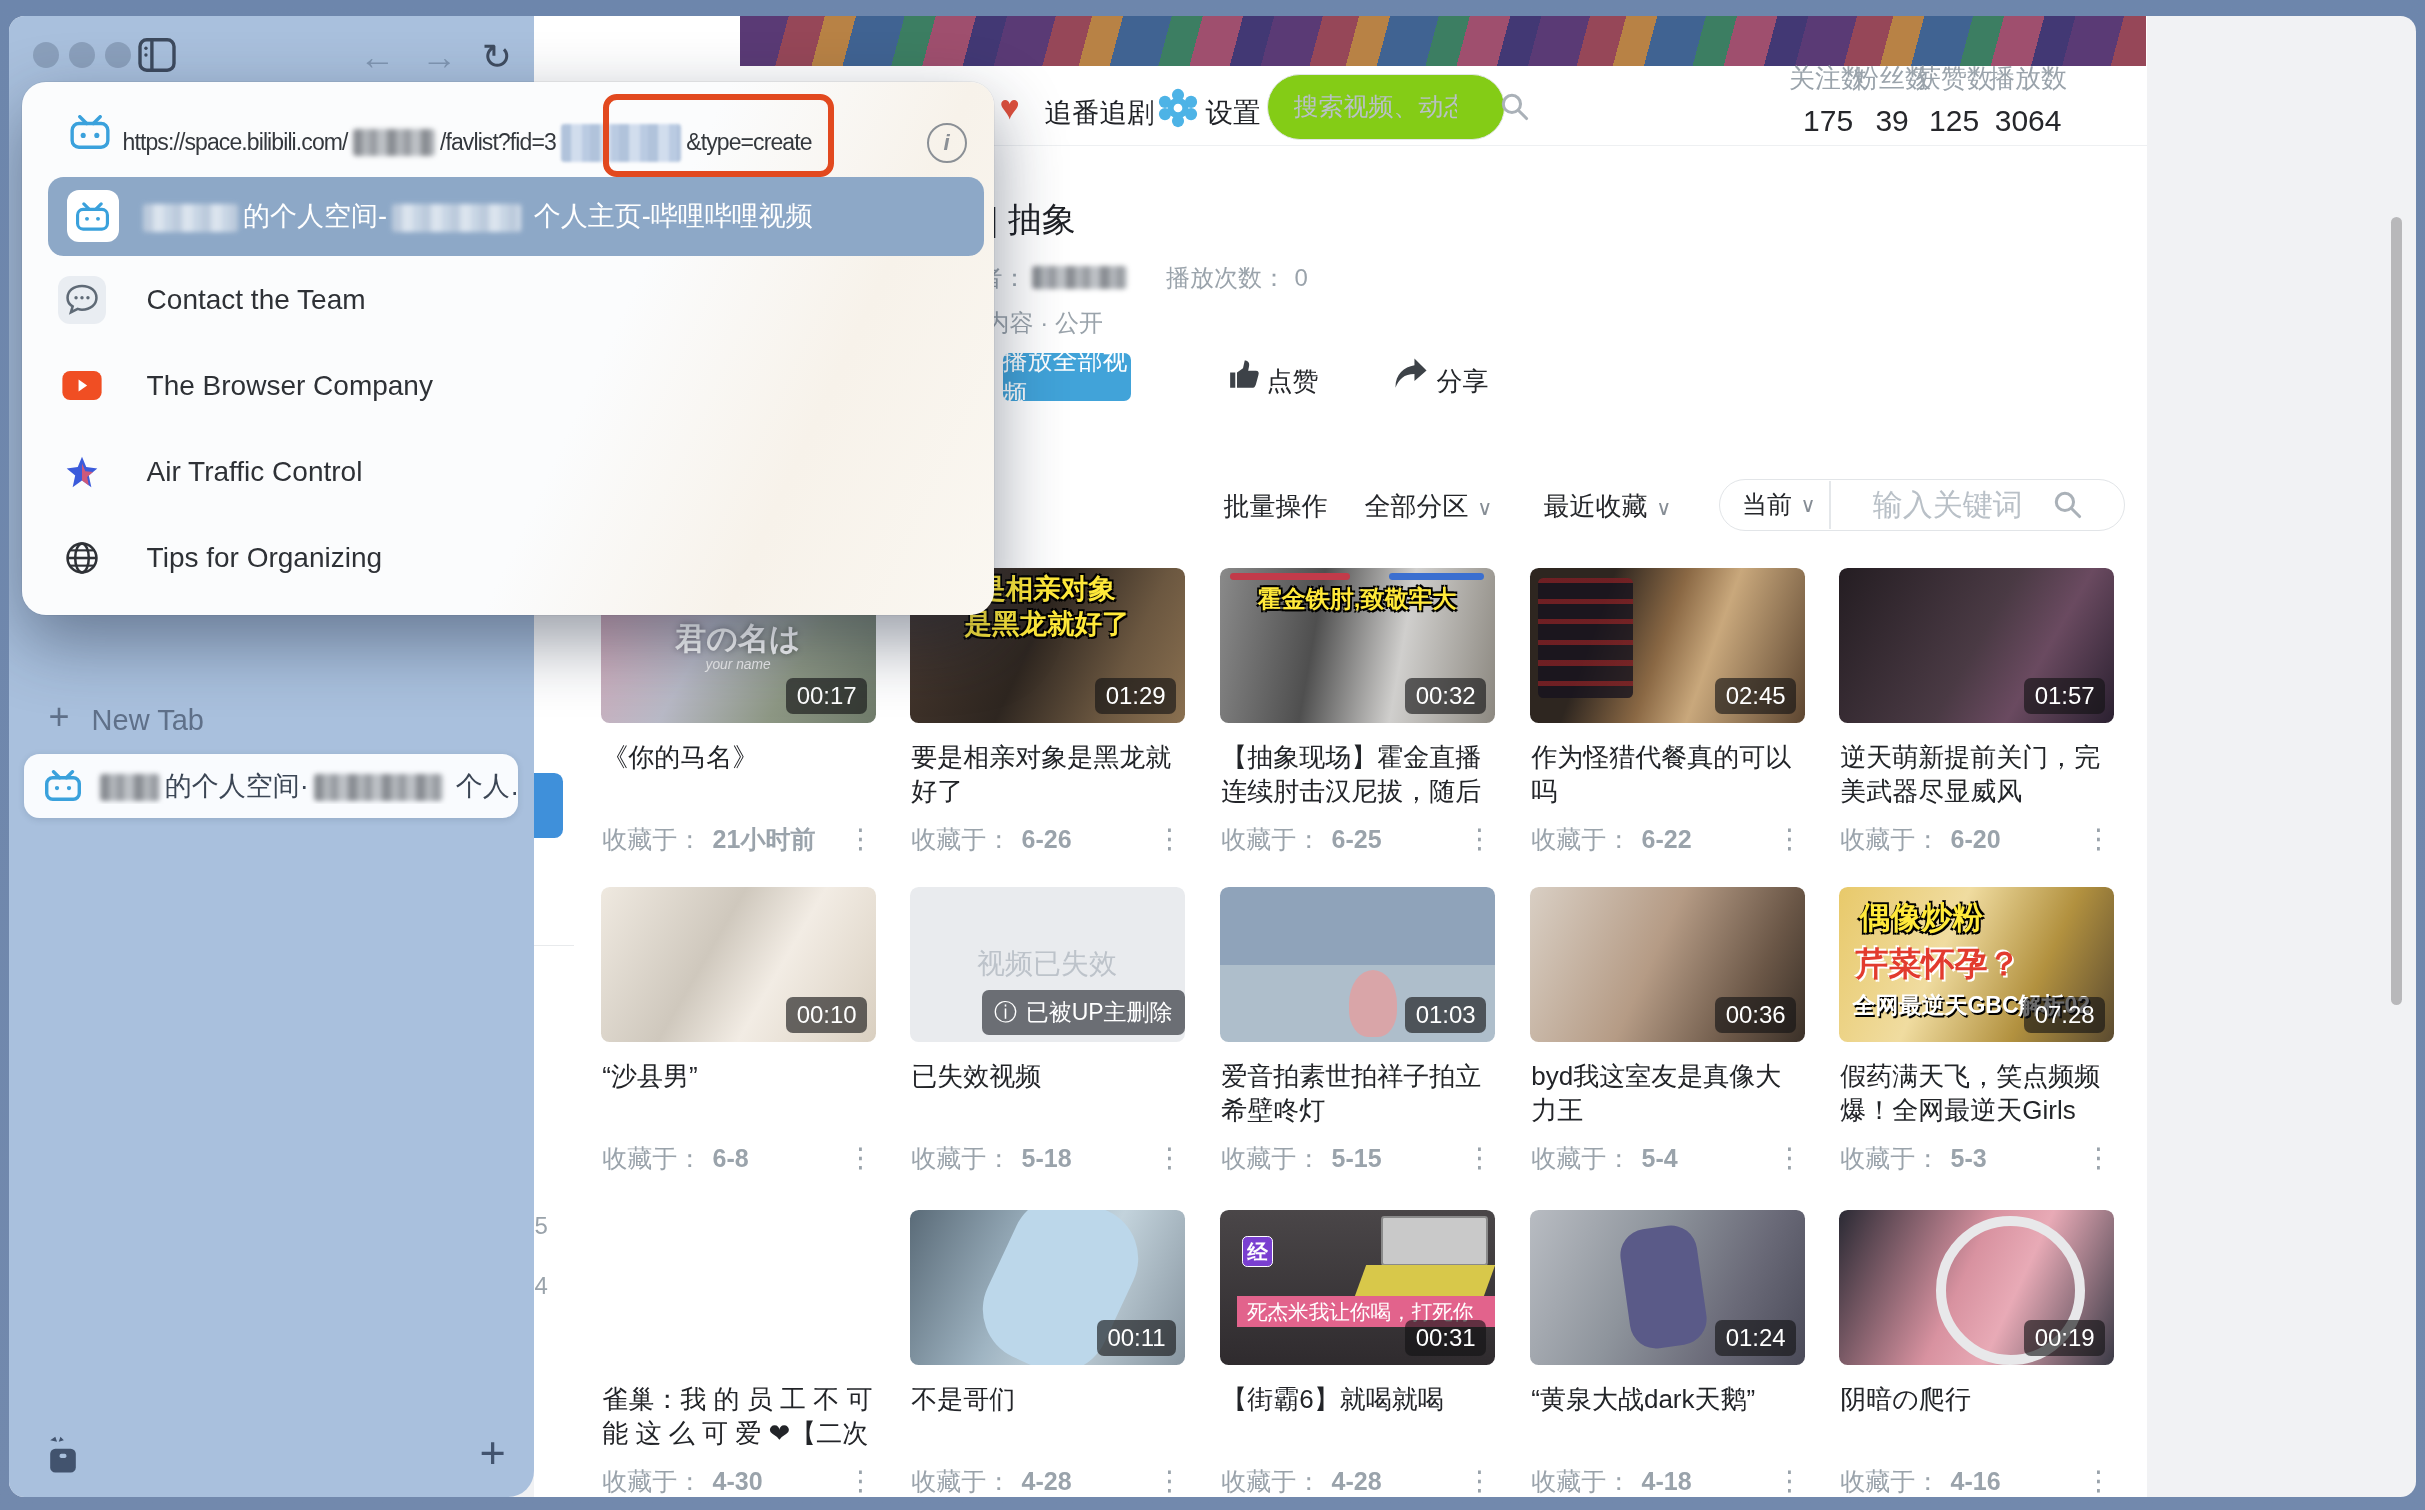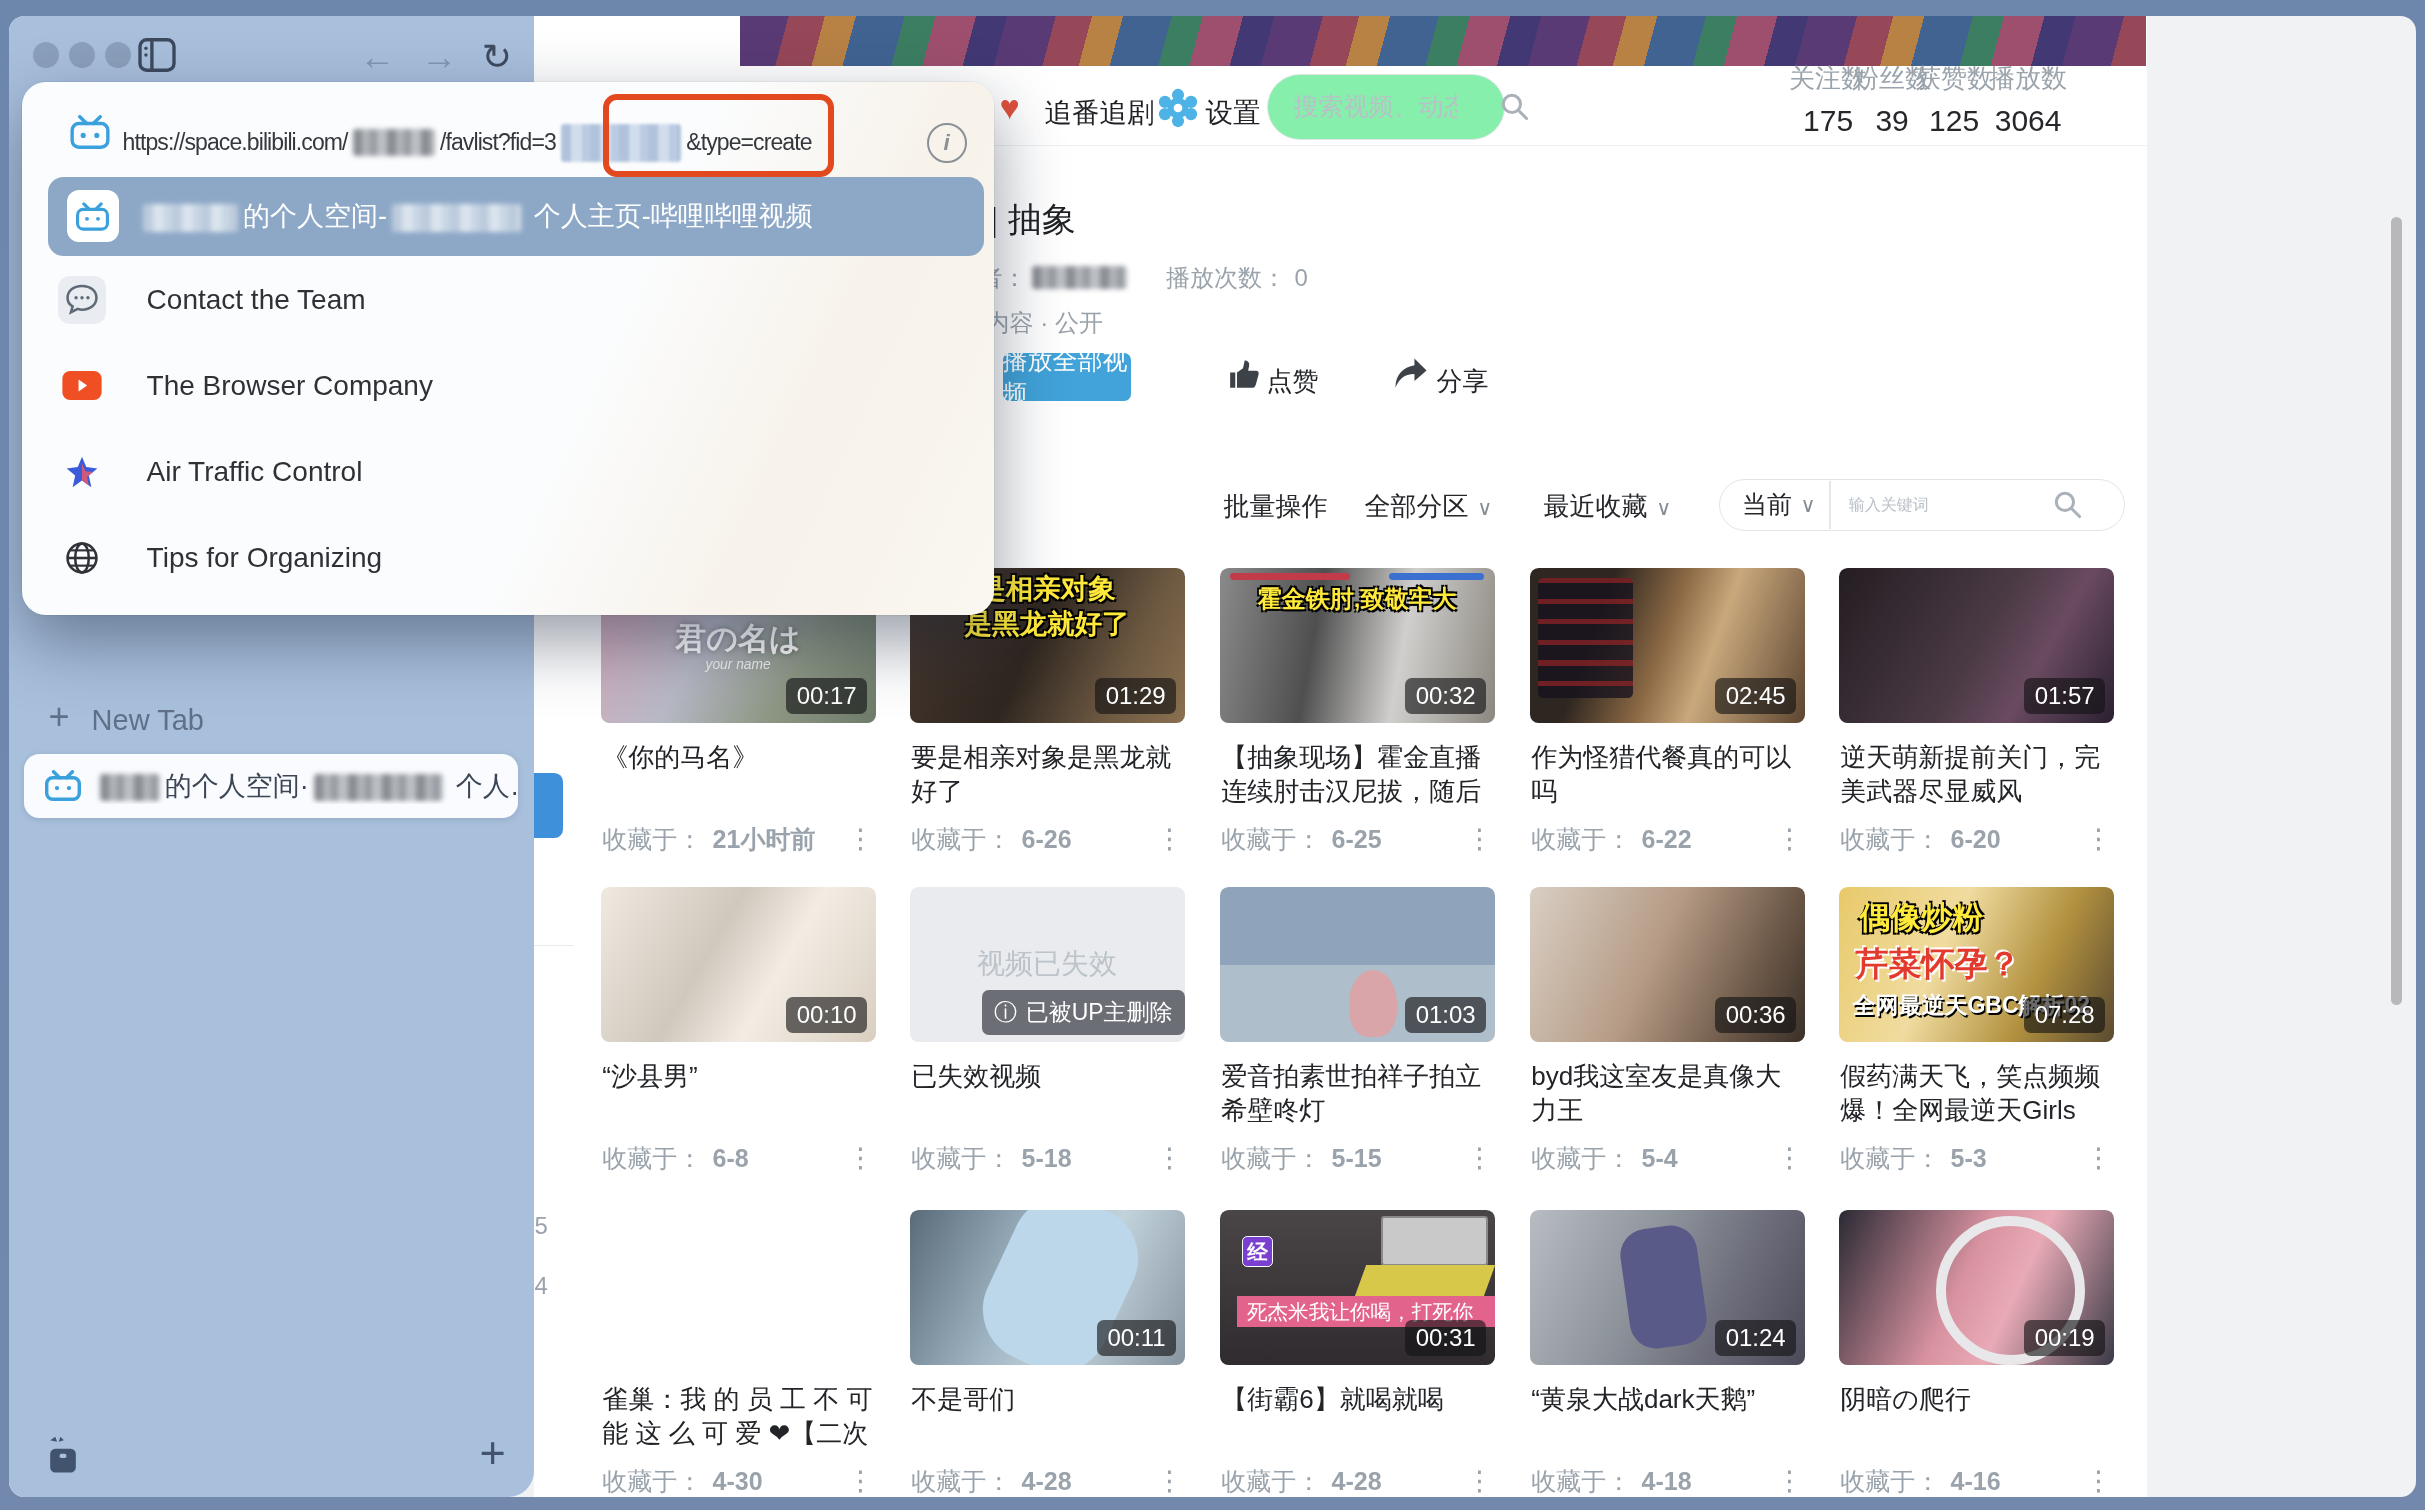--- a/index.html
+++ b/index.html
@@ -36,38 +36,38 @@
   #sugg .stxt{margin-left:19px;color:#fff;font-size:27px;white-space:nowrap;}
   .mrow{position:absolute;left:36px;display:flex;align-items:center;}
   .mrow .ic{width:48px;height:48px;border-radius:12px;display:flex;align-items:center;justify-content:center;}
   .mrow .lbl{margin-left:41px;font-size:28px;color:#2e3136;font-weight:500;}
   
   #content{position:absolute;left:525px;top:0;width:1613px;height:1481px;background:#fff;}
   #banner{position:absolute;left:731px;top:0;width:1406px;height:50px;
     background:repeating-linear-gradient(105deg,#6a3d8f 0 47px,#b84a62 47px 82px,#d98f3a 82px 112px,#3f6fb0 112px 159px,#35906a 159px 189px,#c2527e 189px 228px,#4a3d8f 228px 258px);
     filter:saturate(.8) brightness(.9);}
   .hdr-txt{font-size:27.5px;color:#1f2126;}
-  #pgsearch{position:absolute;left:1258px;top:58px;width:236px;height:64px;border:1.7px solid #e2e5e8;border-radius:34px;background:#86efac;display:flex;align-items:center;gap:35px;}
+  #pgsearch{position:absolute;left:1258px;top:58px;width:236px;height:64px;border:1.7px solid #e2e5e8;border-radius:34px;background:#84cc16;display:flex;align-items:center;gap:35px;}
   #pgsearch input{border:none;outline:none;background:transparent;font-size:25px;color:#333;width:163px;margin-left:24px;}
   input::placeholder{color:#b9c0c7;}
   .stat{position:absolute;top:45px;text-align:center;}
   .stat .sl{font-size:26px;color:#9aa3ab;}
   .stat .sv{font-size:30px;color:#26272b;margin-top:8.6px;}
   #hdr-divider{position:absolute;left:525px;top:129px;width:1613px;height:1.7px;background:#eef0f2;}
   #colltitle{font-size:34px;color:#1f2126;font-weight:500;}
   .grayrow{font-size:24px;color:#9aa3ab;display:flex;align-items:center;}
   #playall{position:absolute;left:994px;top:337px;width:128px;height:48px;background:#41a3d9;border-radius:6.9px;
     color:#fff;font-size:25px;display:flex;align-items:center;justify-content:center;cursor:pointer;}
   .actlbl{font-size:26px;color:#25272b;}
   .filtxt{font-size:26px;color:#25272b;}
   .chev{font-size:20.6px;color:#868d95;margin-left:8.6px;}
   #kwpill{position:absolute;left:1710px;top:463px;width:404px;height:50px;border:1.7px solid #e2e5e8;border-radius:27.5px;background:#fff;display:flex;align-items:center;}
   #kwpill .scope{font-size:25px;color:#25272b;margin-left:22.4px;}
   #kwpill .div{width:1.7px;height:48px;background:#e4e7ea;margin-left:13.8px;}
-  #kwpill input{border:none;outline:none;background:transparent;font-size:16px;width:198px;margin-left:15.5px;}
+  #kwpill input{border:none;outline:none;background:transparent;font-size:30px;width:198px;margin-left:15.5px;text-align:center;}
   
   .card{position:absolute;width:275px;height:318px;}
   .thumb{position:absolute;left:0;top:0;width:275px;height:155px;border-radius:8.6px;overflow:hidden;background:#ddd;}
   .dur{position:absolute;right:8.6px;bottom:8.6px;background:rgba(18,18,20,.62);color:#fff;font-size:24px;line-height:1;
     padding:6px 10.3px;border-radius:6.9px;}
   .vtitle{position:absolute;top:172px;left:1.7px;width:274px;font-size:26px;line-height:34px;color:#222428;max-height:71px;overflow:hidden;}
   .meta{position:absolute;top:255px;left:1.7px;width:272px;font-size:25px;color:#9aa3ab;display:flex;align-items:center;}
   .kebab{margin-left:auto;color:#9aa3ab;font-size:27.5px;line-height:1;cursor:pointer;}
   .favd{margin-left:10.3px;font-weight:bold;}
   .cap{position:absolute;font-weight:700;white-space:nowrap;}

